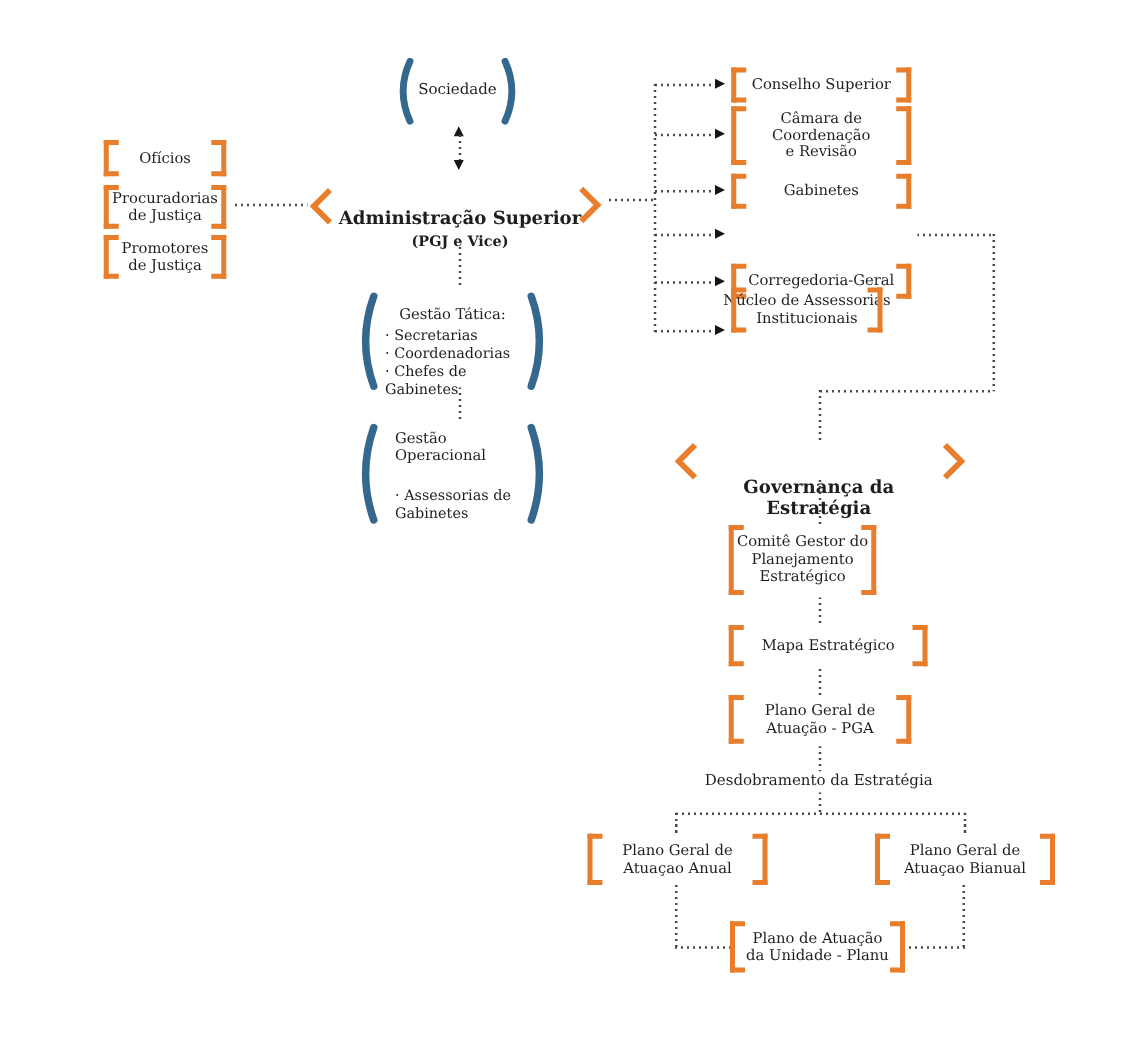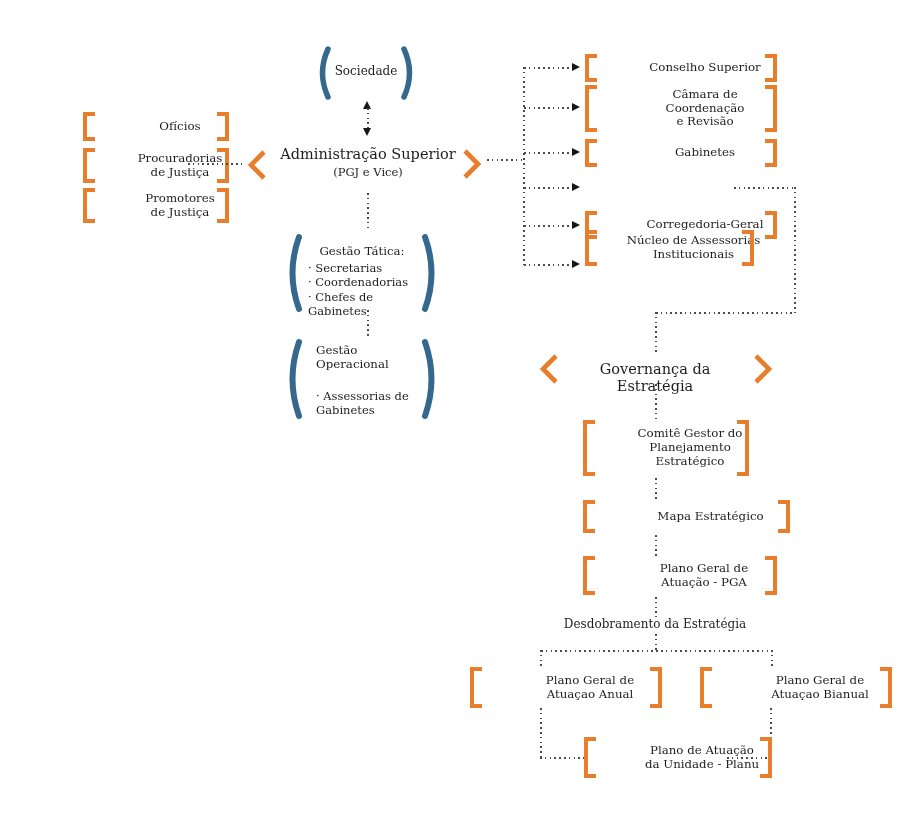--- a/index.html
+++ b/index.html
@@ -8,32 +8,32 @@
     --ink:#1E1E1E;
     --line:#4A4A4A;
   }
   html,body{margin:0;padding:0;background:#fff;}
   .canvas{
     position:relative;width:910px;height:832px;background:#ffffff;overflow:hidden;
     font-family:"DejaVu Serif",serif;color:var(--ink);
   }
   .lbl{position:absolute;font-size:12px;line-height:1.15;}
   .center{text-align:center;}
-  .bold{font-weight:400;}
+  .bold{font-weight:700;margin-top:21px;}
   
   .dot-h{position:absolute;height:1.6px;background-image:repeating-linear-gradient(to right,var(--line) 0 1.6px,transparent 1.6px 4.8px);}
   .dot-v{position:absolute;width:1.6px;background-image:repeating-linear-gradient(to bottom,var(--line) 0 1.6px,transparent 1.6px 4.8px);}
   
   .tri{position:absolute;width:0;height:0;}
   .tri-right{border-top:4.5px solid transparent;border-bottom:4.5px solid transparent;border-left:8px solid #161616;}
   .tri-up{border-left:4.5px solid transparent;border-right:4.5px solid transparent;border-bottom:8px solid #161616;}
   .tri-down{border-left:4.5px solid transparent;border-right:4.5px solid transparent;border-top:8px solid #161616;}
   
   .bb{position:absolute;display:flex;align-items:center;justify-content:center;text-align:center;
-      font-size:11.8px;line-height:1.16;white-space:nowrap;padding-left:48px;}
+      font-size:11.8px;line-height:1.16;white-space:nowrap;}
   .bb::before,.bb::after{content:"";position:absolute;top:0;bottom:0;width:12px;box-sizing:border-box;
       border:4px solid var(--orange);}
   .bb::before{left:0;border-right:none;}
   .bb::after{right:0;border-left:none;}
   
   .pblue{fill:none;stroke:var(--blue);stroke-width:6;stroke-linecap:round;}
   .pblue-s{fill:none;stroke:var(--blue);stroke-width:5.5;stroke-linecap:round;}
   .chev{fill:none;stroke:var(--orange);stroke-width:4.6;stroke-linecap:butt;stroke-linejoin:miter;}
   svg{position:absolute;overflow:visible;}
   .small{font-size:11.5px;line-height:1.25;}

